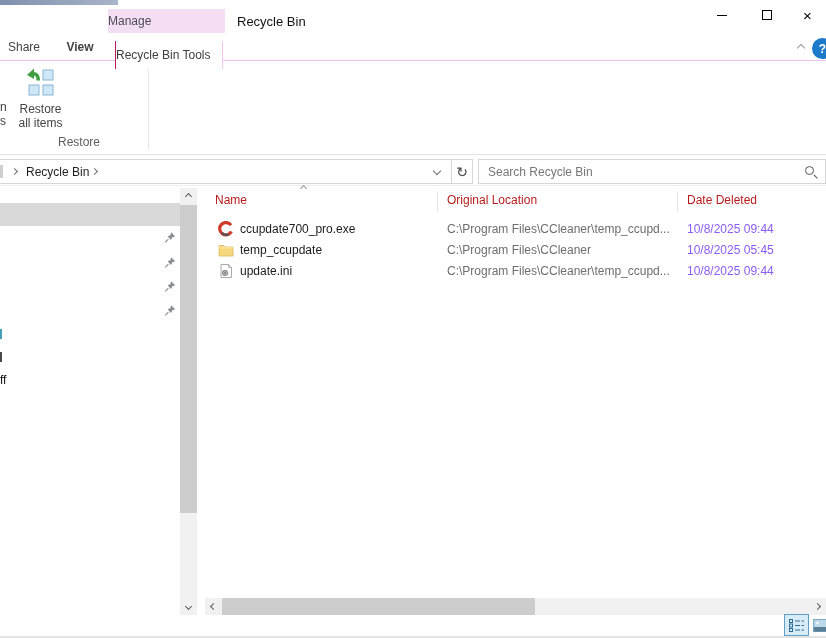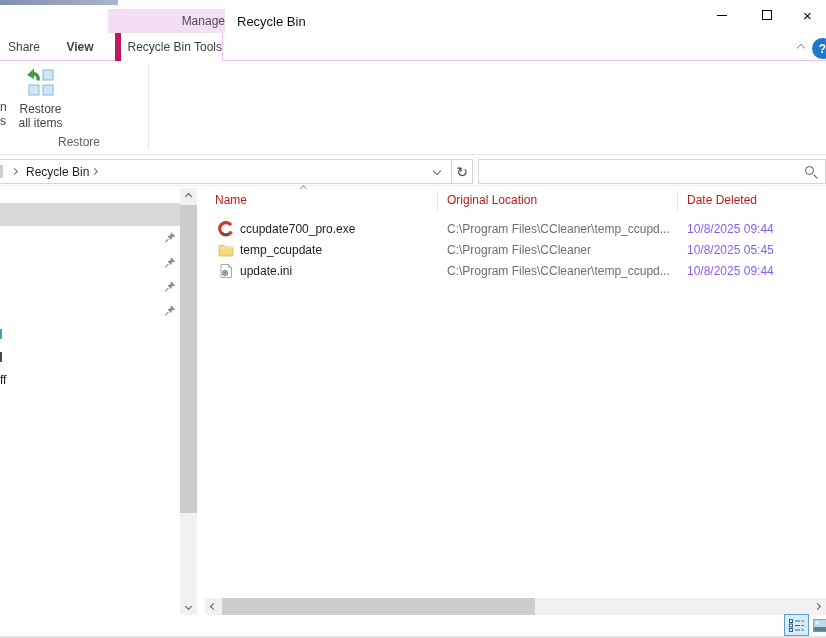--- a/index.html
+++ b/index.html
@@ -18,37 +18,37 @@
   .chv-u { transform:rotate(-135deg); }
   .chv-l { transform:rotate(135deg); }
   .chv-sm { width:5px; height:5px; }
   .chv-gray { border-color:#6e6e6e; }
   .chv-light { border-color:#9a9a9a; }
 
   
   .top-strip { left:0; top:0; width:118px; height:5px;
                background:linear-gradient(to right,#7f90ad,#a9b5c8); }
   .manage-tab { left:108px; top:9px; width:117px; height:24px; background:#f4def4;
-                display:flex; align-items:center; justify-content:flex-end; color:#4d4d57; }
+                display:flex; align-items:center; justify-content:flex-start; color:#4d4d57; }
   .window-title { left:237px; top:14px; font-size:13px; color:#111; }
   .win-btn { top:0; width:45px; height:30px; display:flex; align-items:center;
              justify-content:center; cursor:default; }
   .glyph-min { width:10px; height:1px; background:#000; }
   .glyph-max { width:10px; height:10px; border:1px solid #000; }
   .glyph-close { font-size:15px; color:#000; line-height:1; }
 
   
   .tabrow-line { left:0; top:60px; width:826px; height:1px; background:#efc4ee; }
   .rtab { top:33px; height:27px; display:flex; align-items:center; justify-content:center;
           color:#444; }
   .rtab-share { left:6px; width:36px; }
   .rtab-view { left:62px; width:36px;font-weight:bold; }
-  .rtab-active { left:115px; top:33px; width:108px; height:28px; background:#fff;
-                 border-left:6px solid #be185d; border-right:1px solid #efc4ee;
-                 display:flex; align-items:center; justify-content:flex-end; color:#3f3f3f; z-index:2; }
+  .rtab-active { left:115px; top:41px; width:108px; height:28px; background:#fff;
+                 border-left:1px solid #be185d; border-right:1px solid #efc4ee;
+                 display:flex; align-items:center; justify-content:flex-start; color:#3f3f3f; z-index:2; }
   .ribbon-collapse { left:793px; top:41px; width:16px; height:14px; display:flex;
                      align-items:center; justify-content:center; }
   .help { left:812px; top:38px; width:21px; height:21px; border-radius:50%;
           background:#1d79c9; color:#fff; font-weight:bold; font-size:12px;
           display:flex; align-items:center; justify-content:center; }
 
   
   .ribbon { left:0; top:61px; width:826px; height:94px; background:#fff;
             border-bottom:1px solid #e2e2e4; }
   .edge-frag { left:0; color:#3f3f3f; }
@@ -174,20 +174,21 @@
   <span class="abs addr-icon-frag"></span>
   <span class="abs chv chv-r chv-sm chv-gray" style="left:12px;top:9px;"></span>
   <span class="abs addr-text">Recycle Bin</span>
   <span class="abs chv chv-r chv-sm chv-gray" style="left:92px;top:9px;"></span>
   <span class="abs chv chv-d chv-gray" style="left:434px;top:8px;"></span>
 </div>
 <div class="abs refresh-box">
   <span>↻</span>
 </div>
 <div class="abs search-box">
+  <input type="text" placeholder="Search Recycle Bin" style="">
   <span class="abs mag"></span>
 </div>
 
 <div class="abs content-topline"></div>
 
 <div class="abs side-selected"></div>
 
 <svg class="abs pin" style="left:164px;top:231px;" viewBox="0 0 13 13">
   <path d="M7.2 1.2 L11.4 5.4 L8.6 6 L7 9 L3.6 5.6 L6.4 4 Z" fill="#8a8f94"></path>
   <path d="M4.4 8.2 L1.2 11.4" stroke="#8a8f94" stroke-width="1.2"></path>

